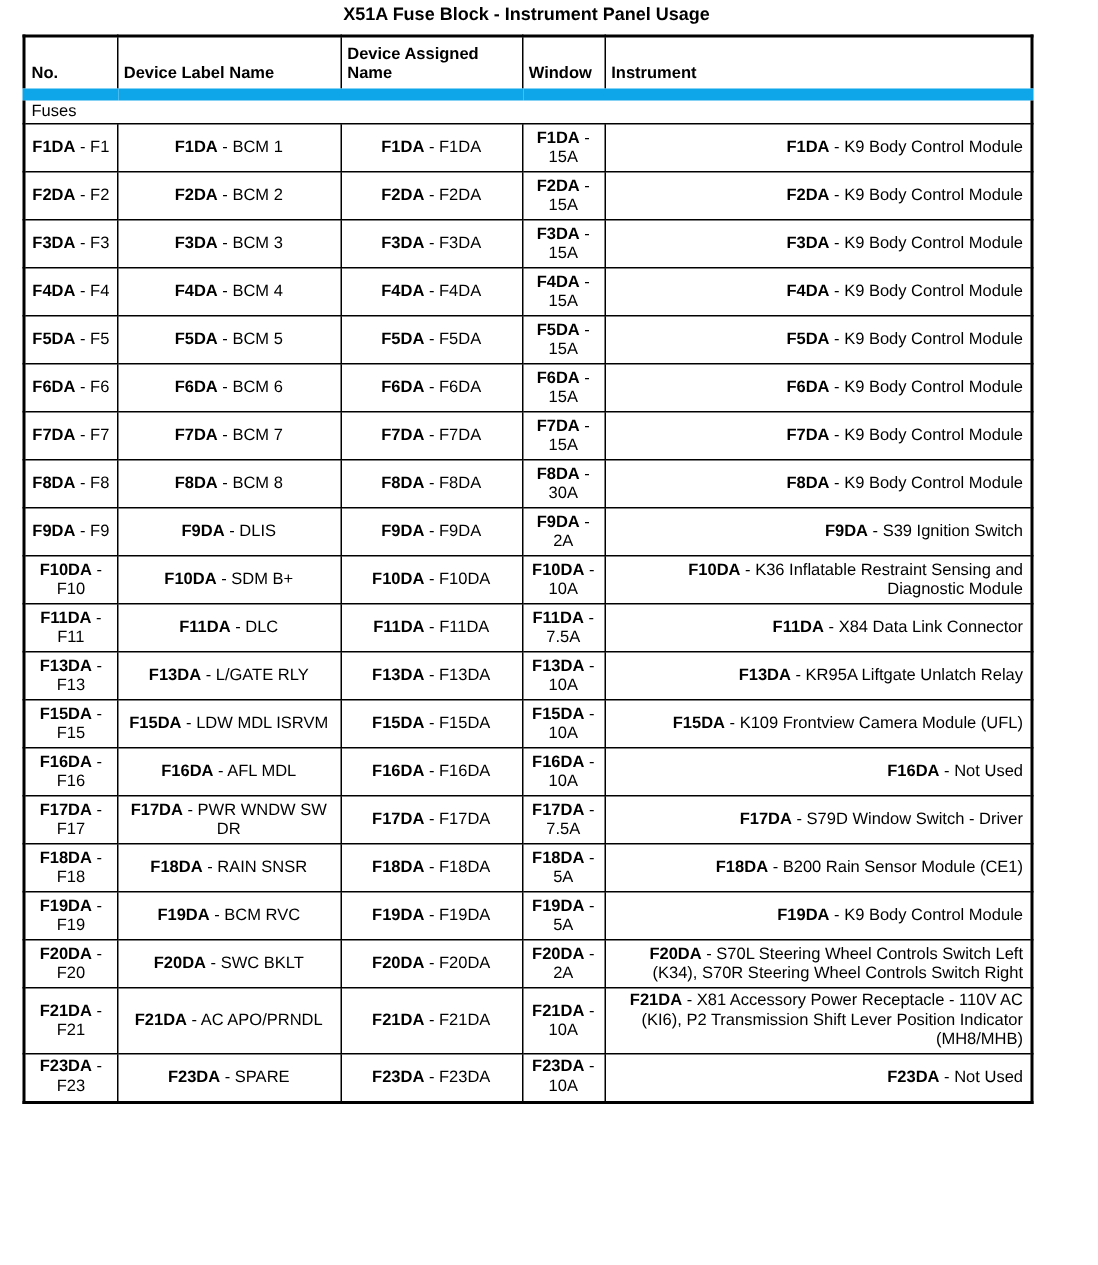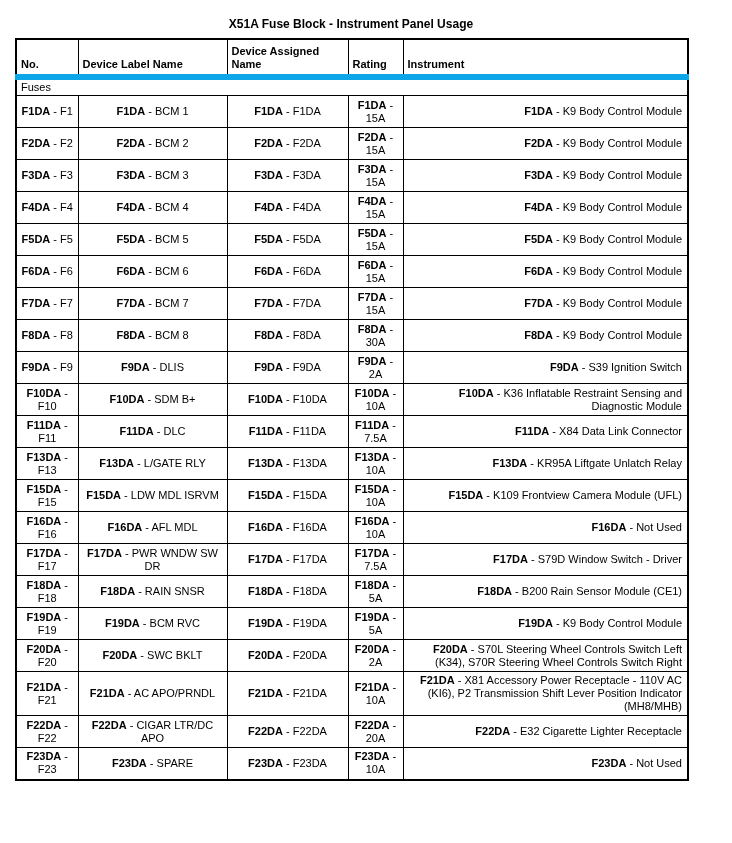--- a/index.html
+++ b/index.html
@@ -6,21 +6,21 @@
     margin: 0;
     padding: 0;
     background: #ffffff;
     color: #000000;
     font-family: "Liberation Sans", sans-serif;
   }
   .page {
     width: 732px;
     height: 843px;
     box-sizing: border-box;
-    padding: 17px 0 0 15px;
+    padding: 2px 0 0 15px;
     overflow: hidden;
   }
   .doc-title {
     width: 672px;
     text-align: center;
     font-weight: bold;
     font-size: 12px;
     line-height: 14px;
     margin: 0 0 7px 0;
   }
@@ -38,21 +38,21 @@
     padding: 2px 4px;
     vertical-align: middle;
     word-wrap: break-word;
   }
   .fuse-table thead th {
     text-align: left;
     vertical-align: bottom;
     font-weight: bold;
     height: 28px;
     padding: 3px 4px;
-    border-bottom: 6px solid #0ea5e9;
+    border-bottom: 8px solid #0ea5e9;
   }
   .fuse-table tr.section-row td {
     font-weight: normal;
     text-align: left;
     padding: 1px 4px;
     height: 12px;
   }
   .fuse-table tr.data-row {
     height: 32px;
   }
@@ -80,21 +80,21 @@
       <col style="width:149px">
       <col style="width:121px">
       <col style="width:55px">
       <col style="width:285px">
     </colgroup>
     <thead>
       <tr>
         <th>No.</th>
         <th>Device Label Name</th>
         <th>Device Assigned Name</th>
-        <th>Rating</th>
+        <th>Window</th>
         <th>Instrument</th>
       </tr>
     </thead>
     <tbody>
       <tr class="section-row">
         <td colspan="5">Fuses</td>
       </tr>
 
     <tr class="data-row">
           <td class="c-no"><b>F1DA</b> - F1</td>
@@ -280,30 +280,20 @@
           <td class="c-no"><b>F21DA</b> - F21</td>
           <td class="c-label"><b>F21DA</b> - AC APO/PRNDL</td>
           <td class="c-assigned"><b>F21DA</b> - F21DA</td>
           <td class="c-rating">
             <div><b>F21DA</b> -</div>
             <div>10A</div>
           </td>
           <td class="c-desc"><b>F21DA</b> - X81 Accessory Power Receptacle - 110V AC (KI6), P2 Transmission Shift Lever Position Indicator (MH8/MHB)</td>
         </tr>
         <tr class="data-row">
-          <td class="c-no"><b>F22DA</b> - F22</td>
-          <td class="c-label"><b>F22DA</b> - CIGAR LTR/DC APO</td>
-          <td class="c-assigned"><b>F22DA</b> - F22DA</td>
-          <td class="c-rating">
-            <div><b>F22DA</b> -</div>
-            <div>20A</div>
-          </td>
-          <td class="c-desc"><b>F22DA</b> - E32 Cigarette Lighter Receptacle</td>
-        </tr>
-        <tr class="data-row">
           <td class="c-no"><b>F23DA</b> - F23</td>
           <td class="c-label"><b>F23DA</b> - SPARE</td>
           <td class="c-assigned"><b>F23DA</b> - F23DA</td>
           <td class="c-rating">
             <div><b>F23DA</b> -</div>
             <div>10A</div>
           </td>
           <td class="c-desc"><b>F23DA</b> - Not Used</td>
         </tr>
       </tbody>

